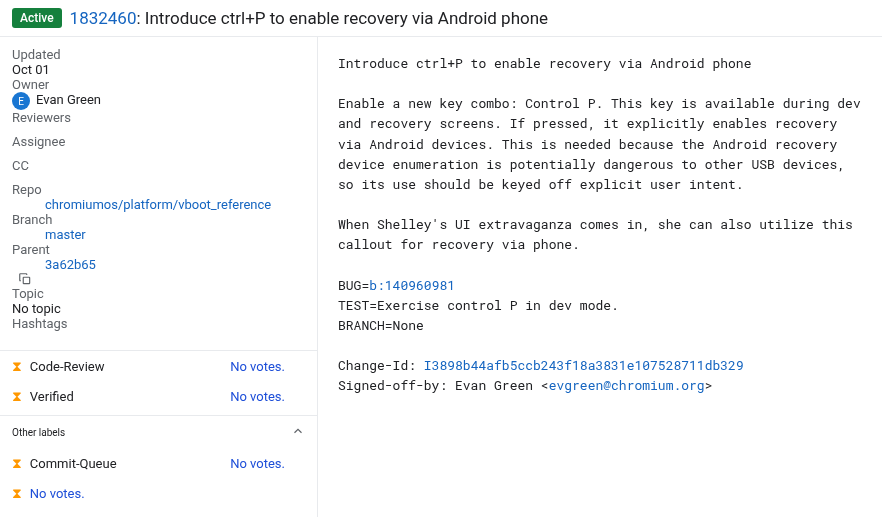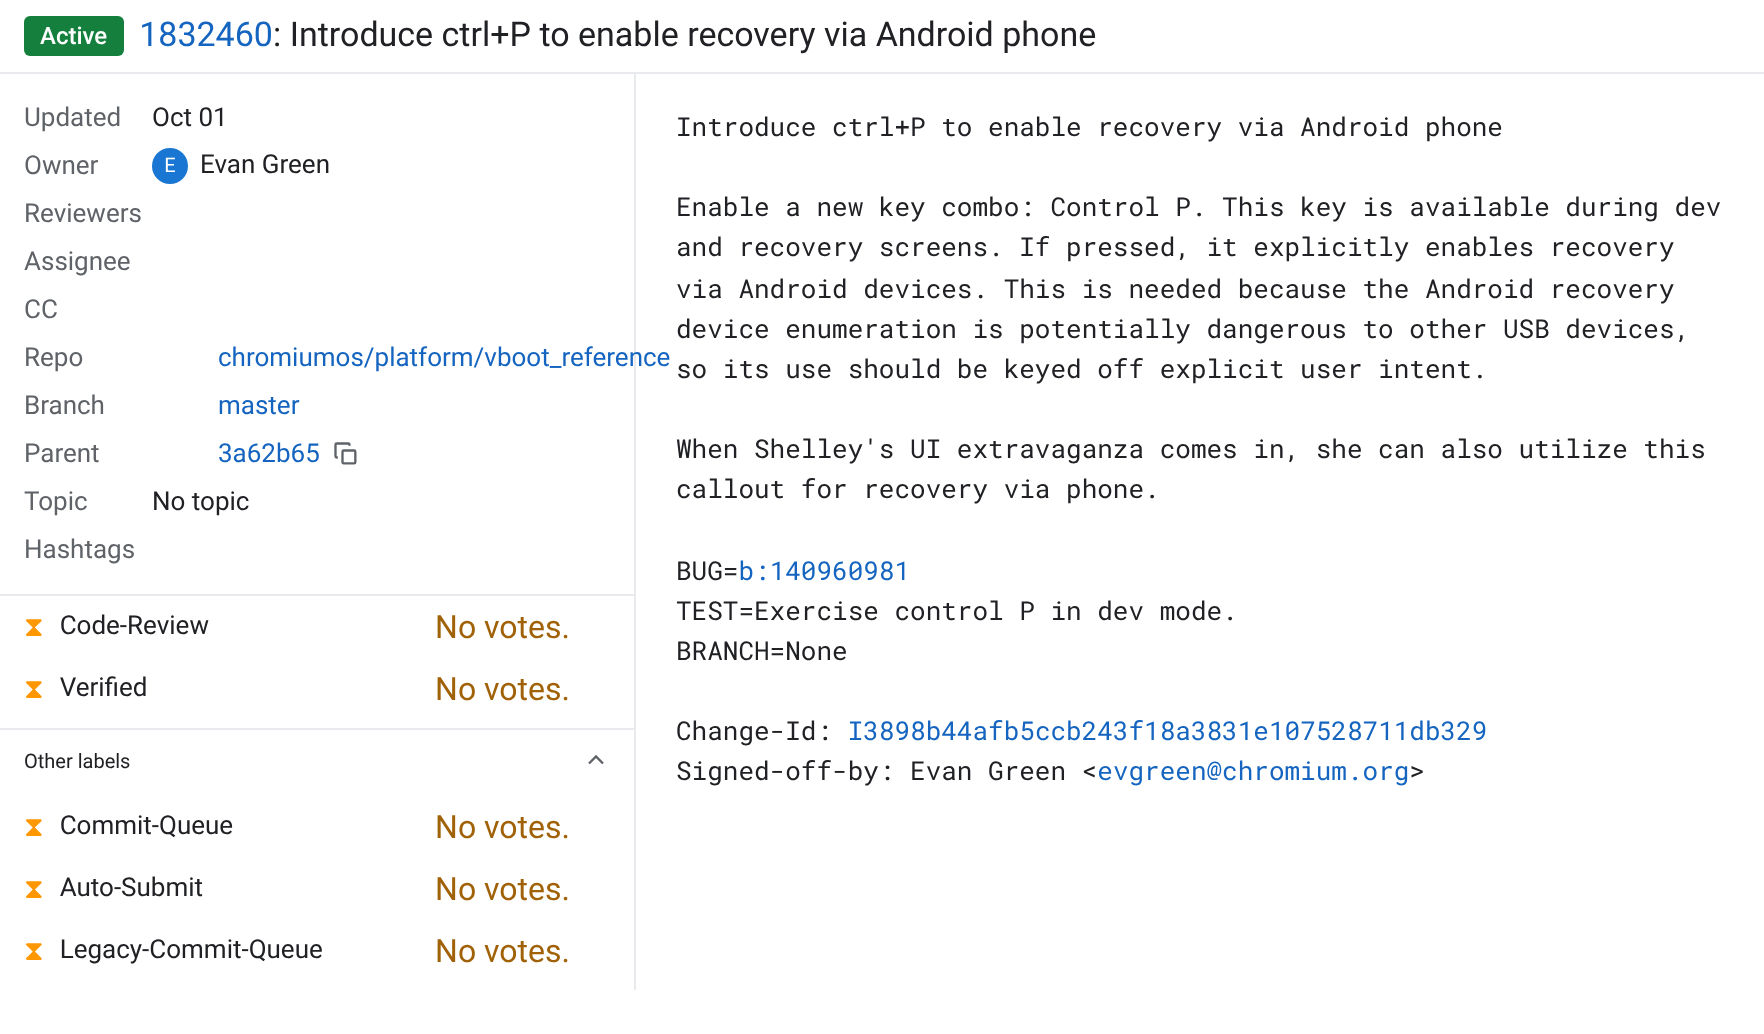--- a/index.html
+++ b/index.html
@@ -41,23 +41,24 @@
   .sidebar {
     width: 318px;
     border-right: 1px solid #e8eaed;
     padding: 4px 0;
   }
   .meta-table {
     padding: 6px 12px 6px 12px;
   }
   .meta-row {
     display: flex;
-    align-items: center;
+    align-items: flex-start;
     min-height: 24px;
     font-size: 13px;
+    flex-direction: column;
   }
   .meta-label {
     width: 64px;
     color: #5f6368;
     flex-shrink: 0;
   }
   .meta-value {
     color: #202124;
   }
   .meta-value.link {
@@ -99,22 +100,22 @@
     color: #ff9800;
     margin-right: 8px;
     font-size: 14px;
   }
   .label-name {
     font-weight: 400;
     flex: 1;
     color: #202124;
   }
   .label-votes {
-    color: #a16207;
-    font-size: 16px;
+    color: #1d4ed8;
+    font-size: 13px;
     margin-right: 20px;
   }
   .section-header {
     display: flex;
     align-items: center;
     justify-content: space-between;
     padding: 8px 12px;
     font-size: 10px;
     color: #202124;
     cursor: pointer;
@@ -219,21 +220,20 @@
       </span>
     </div>
 
     <div class="label-row">
       <span class="hourglass">⧗</span>
       <span class="label-name">Commit-Queue</span>
       <span class="label-votes">No votes.</span>
     </div>
     <div class="label-row">
       <span class="hourglass">⧗</span>
-      <span class="label-name">Auto-Submit</span>
       <span class="label-votes">No votes.</span>
     </div>
     <div class="label-row">
       <span class="hourglass">⧗</span>
       <span class="label-name">Legacy-Commit-Queue</span>
       <span class="label-votes">No votes.</span>
     </div>
   </div>
 
   <div class="content"><span>Introduce ctrl+P to enable recovery via Android phone</span>

